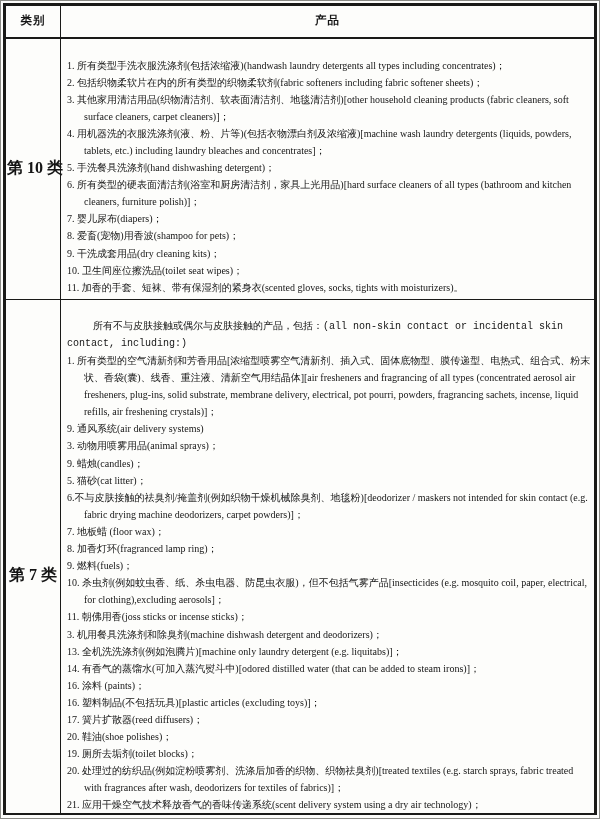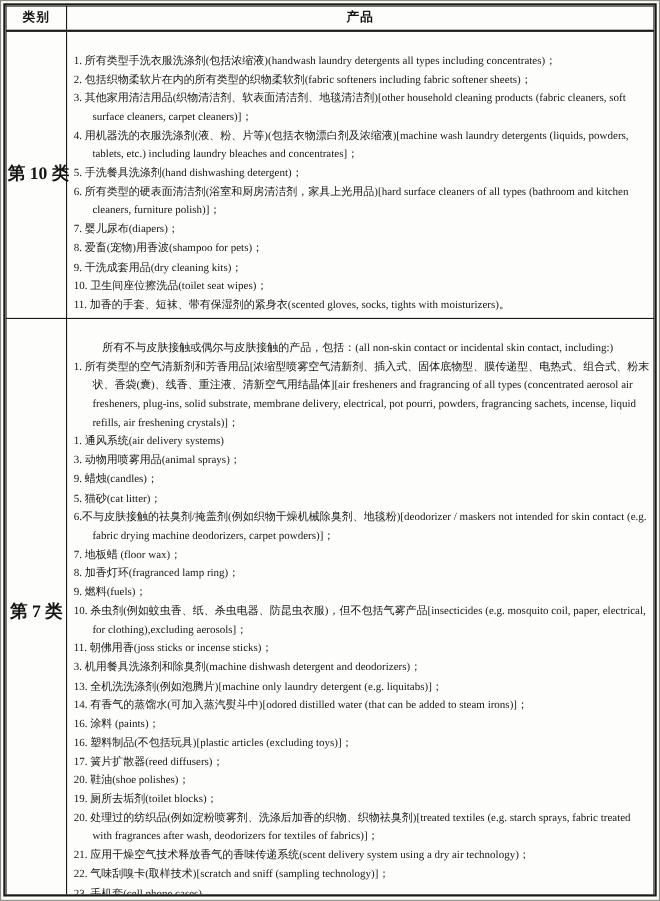--- a/index.html
+++ b/index.html
@@ -34,21 +34,21 @@
     width: 100%;
     table-layout: fixed;
   }
   .cls-table th, .cls-table td {
     border: 1px solid #1a1a18;
     vertical-align: middle;
     box-sizing: border-box;
   }
   .cls-table thead th {
     border-bottom: 2px solid #1a1a18;
-    height: 22px;
+    height: 32px;
     font-size: 11.5px;
     font-weight: 700;
     letter-spacing: 1px;
     text-align: center;
     padding: 1px 0 2px 0;
   }
   col.cat-col { width: 55px; }
   td.cat-cell {
     text-align: center;
     font-size: 16px;
@@ -62,20 +62,21 @@
     line-height: 17.1px;
     text-align: left;
   }
   td.products-cell p { margin: 0; }
   p.item {
     padding-left: 17px;
     text-indent: -17px; 
   }
   p.intro {
     text-indent: 26px;  
+    font-family: Liberation Mono, monospace;
   }
 </style>
 </head>
 <body>
 
 <div class="page">
   <div class="table-frame">
     <table class="cls-table">
       <colgroup>
         <col class="cat-col">
@@ -103,21 +104,21 @@
               <p class="item">10. 卫生间座位擦洗品(toilet seat wipes)；</p>
               <p class="item">11. 加香的手套、短袜、带有保湿剂的紧身衣(scented gloves, socks, tights with moisturizers)。</p>
             </td>
   </tr>
 
   <tr>
     <td class="cat-cell">第 7 类</td>
     <td class="products-cell">
               <p class="intro">所有不与皮肤接触或偶尔与皮肤接触的产品，包括：(all non-skin contact or incidental skin contact, including:)</p>
               <p class="item">1. 所有类型的空气清新剂和芳香用品[浓缩型喷雾空气清新剂、插入式、固体底物型、膜传递型、电热式、组合式、粉末状、香袋(囊)、线香、重注液、清新空气用结晶体][air fresheners and fragrancing of all types (concentrated aerosol air fresheners, plug-ins, solid substrate, membrane delivery, electrical, pot pourri, powders, fragrancing sachets, incense, liquid refills, air freshening crystals)]；</p>
-              <p class="item">1. 通风系统(air delivery systems)</p>
+              <p class="item">9. 通风系统(air delivery systems)</p>
               <p class="item">3. 动物用喷雾用品(animal sprays)；</p>
               <p class="item">9. 蜡烛(candles)；</p>
               <p class="item">5. 猫砂(cat litter)；</p>
               <p class="item">6.不与皮肤接触的祛臭剂/掩盖剂(例如织物干燥机械除臭剂、地毯粉)[deodorizer / maskers not intended for skin contact (e.g. fabric drying machine deodorizers, carpet powders)]；</p>
               <p class="item">7. 地板蜡 (floor wax)；</p>
               <p class="item">8. 加香灯环(fragranced lamp ring)；</p>
               <p class="item">9. 燃料(fuels)；</p>
               <p class="item">10. 杀虫剂(例如蚊虫香、纸、杀虫电器、防昆虫衣服)，但不包括气雾产品[insecticides (e.g. mosquito coil, paper, electrical, for clothing),excluding aerosols]；</p>
               <p class="item">11. 朝佛用香(joss sticks or incense sticks)；</p>
               <p class="item">3. 机用餐具洗涤剂和除臭剂(machine dishwash detergent and deodorizers)；</p>

